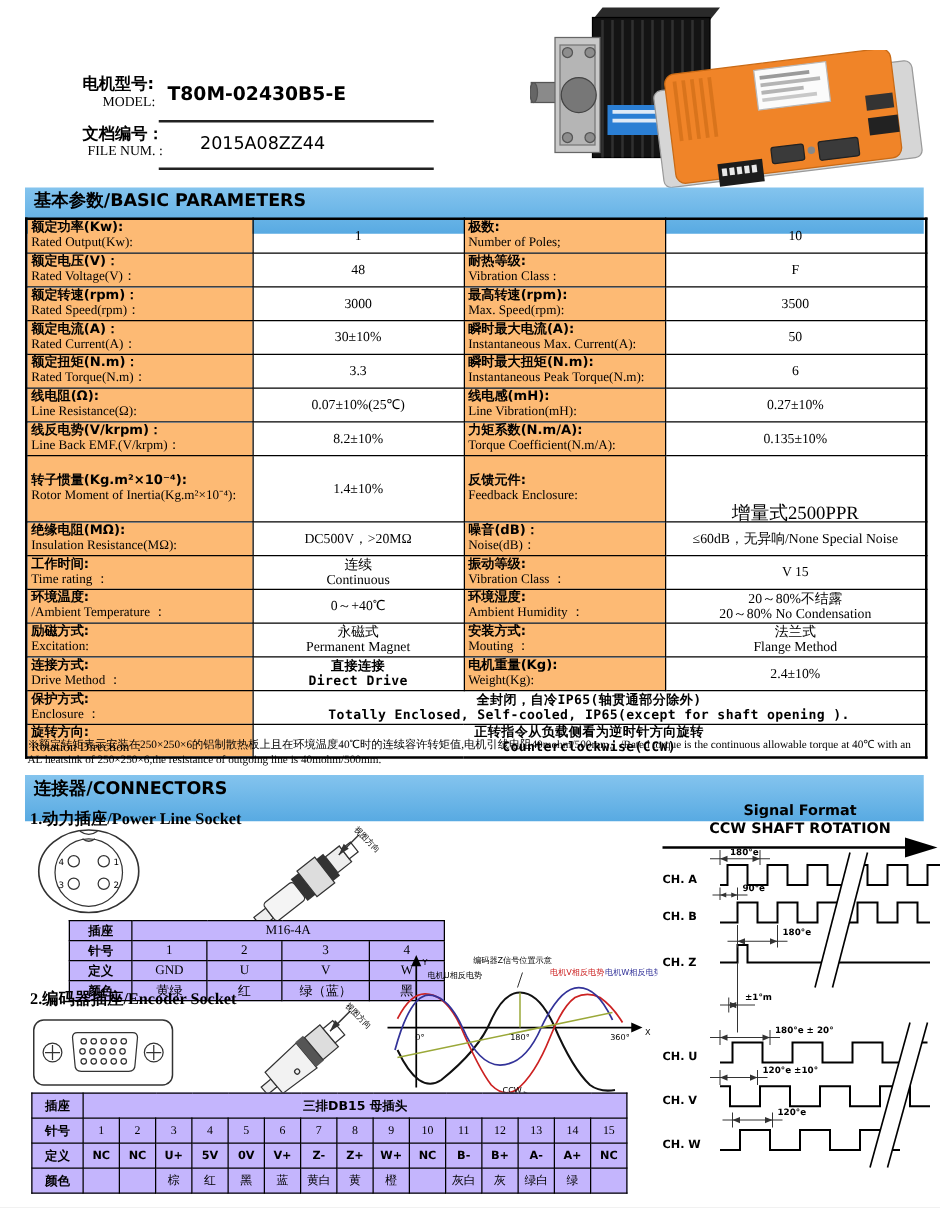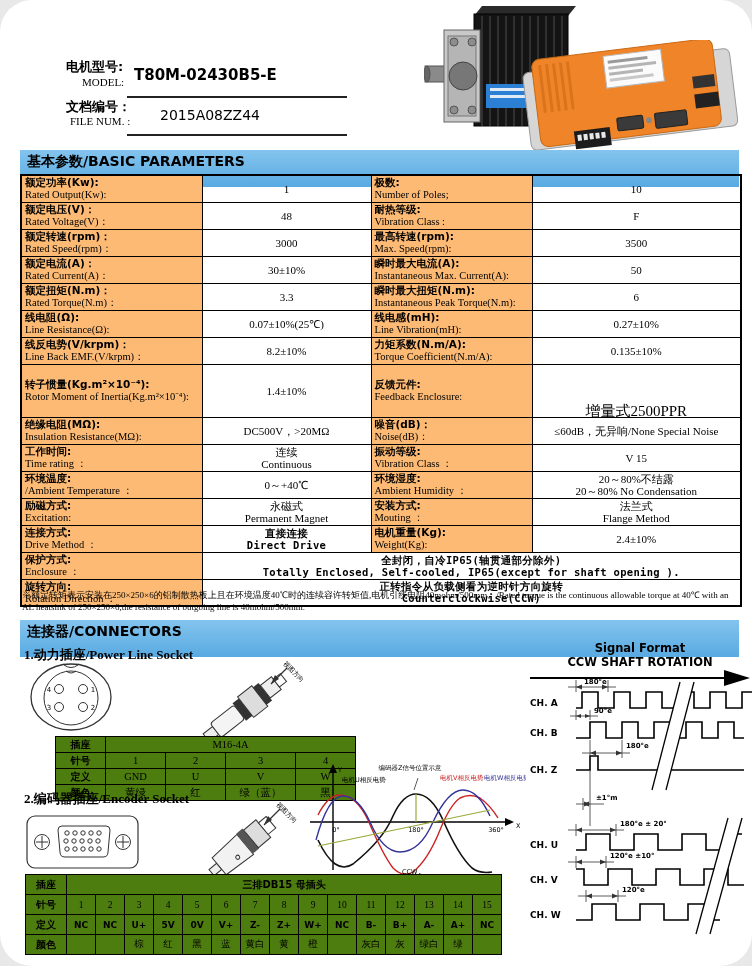--- a/index.html
+++ b/index.html
@@ -1,16 +1,16 @@
 <!DOCTYPE html>
 <html><head>
 <meta charset="utf-8">
 <style>
   html,body{margin:0;padding:0;background:#e8e8e8;}
-  .page{position:relative;width:752px;height:966px;background:#ffffff;font-family:"Liberation Serif",serif;color:#000;overflow:hidden;margin:0 auto;border-radius:32px;}
+  .page{position:relative;width:752px;height:966px;background:#ffffff;font-family:"Liberation Serif",serif;color:#000;overflow:hidden;margin:0 auto;}
   .abs{position:absolute;}
   
   .lab-cn{font-family:"DejaVu Sans",sans-serif;font-weight:700;font-size:13px;}
   .lab-en{font-size:11px;}
   .model-val{font-family:"DejaVu Sans",sans-serif;font-weight:700;font-size:15px;}
   .file-val{font-family:"DejaVu Sans",sans-serif;font-weight:500;font-size:14px;}
   .uline{border-bottom:2px solid #222;}
   
   .secbar{left:20px;width:719px;height:37px;background:linear-gradient(#84c4ee,#58aae2);font-family:"DejaVu Sans",sans-serif;font-weight:700;font-size:14px;line-height:22px;padding-left:7px;box-sizing:border-box;}
   
@@ -21,21 +21,21 @@
   .cn{font-family:"DejaVu Sans",sans-serif;font-weight:600;font-size:10.5px;line-height:13px;}
   .en{font-size:10.5px;line-height:12px;}
   td.val{text-align:center;font-size:11px;line-height:12px;}
   td.val .big{font-size:15px;margin-top:40px;}
   .gothic{font-family:"DejaVu Sans Mono",monospace;font-weight:600;font-size:10.5px;letter-spacing:.3px;}
   
   .note{left:22px;top:589px;width:716px;font-size:9px;line-height:1.35;}
   
   .h1{font-size:13px;font-weight:600;font-family:"Liberation Serif",serif;}
   
-  table.mini{position:absolute;border-collapse:collapse;table-layout:fixed;background:#4d7c0f;}
+  table.mini{position:absolute;border-collapse:collapse;table-layout:fixed;background:#c4b5fd;}
   table.mini td{border:1px solid #000;text-align:center;font-size:10.5px;padding:0;}
   table.mini td.mlbl{font-family:"DejaVu Sans",sans-serif;font-weight:600;font-size:10px;}
   table.pwr{left:55px;top:736px;width:290px;}
   table.pwr tr{height:16px;}
   table.enc{left:25px;top:874px;width:476px;}
   table.enc tr{height:20px;}
   table.enc td{font-size:9.5px;}
   table.enc td.def{font-family:"DejaVu Sans",sans-serif;font-weight:600;font-size:9px;}
   
   .sigtitle{left:545px;top:641px;width:190px;text-align:center;font-family:"DejaVu Sans",sans-serif;font-weight:700;font-size:11.5px;line-height:14px;}

